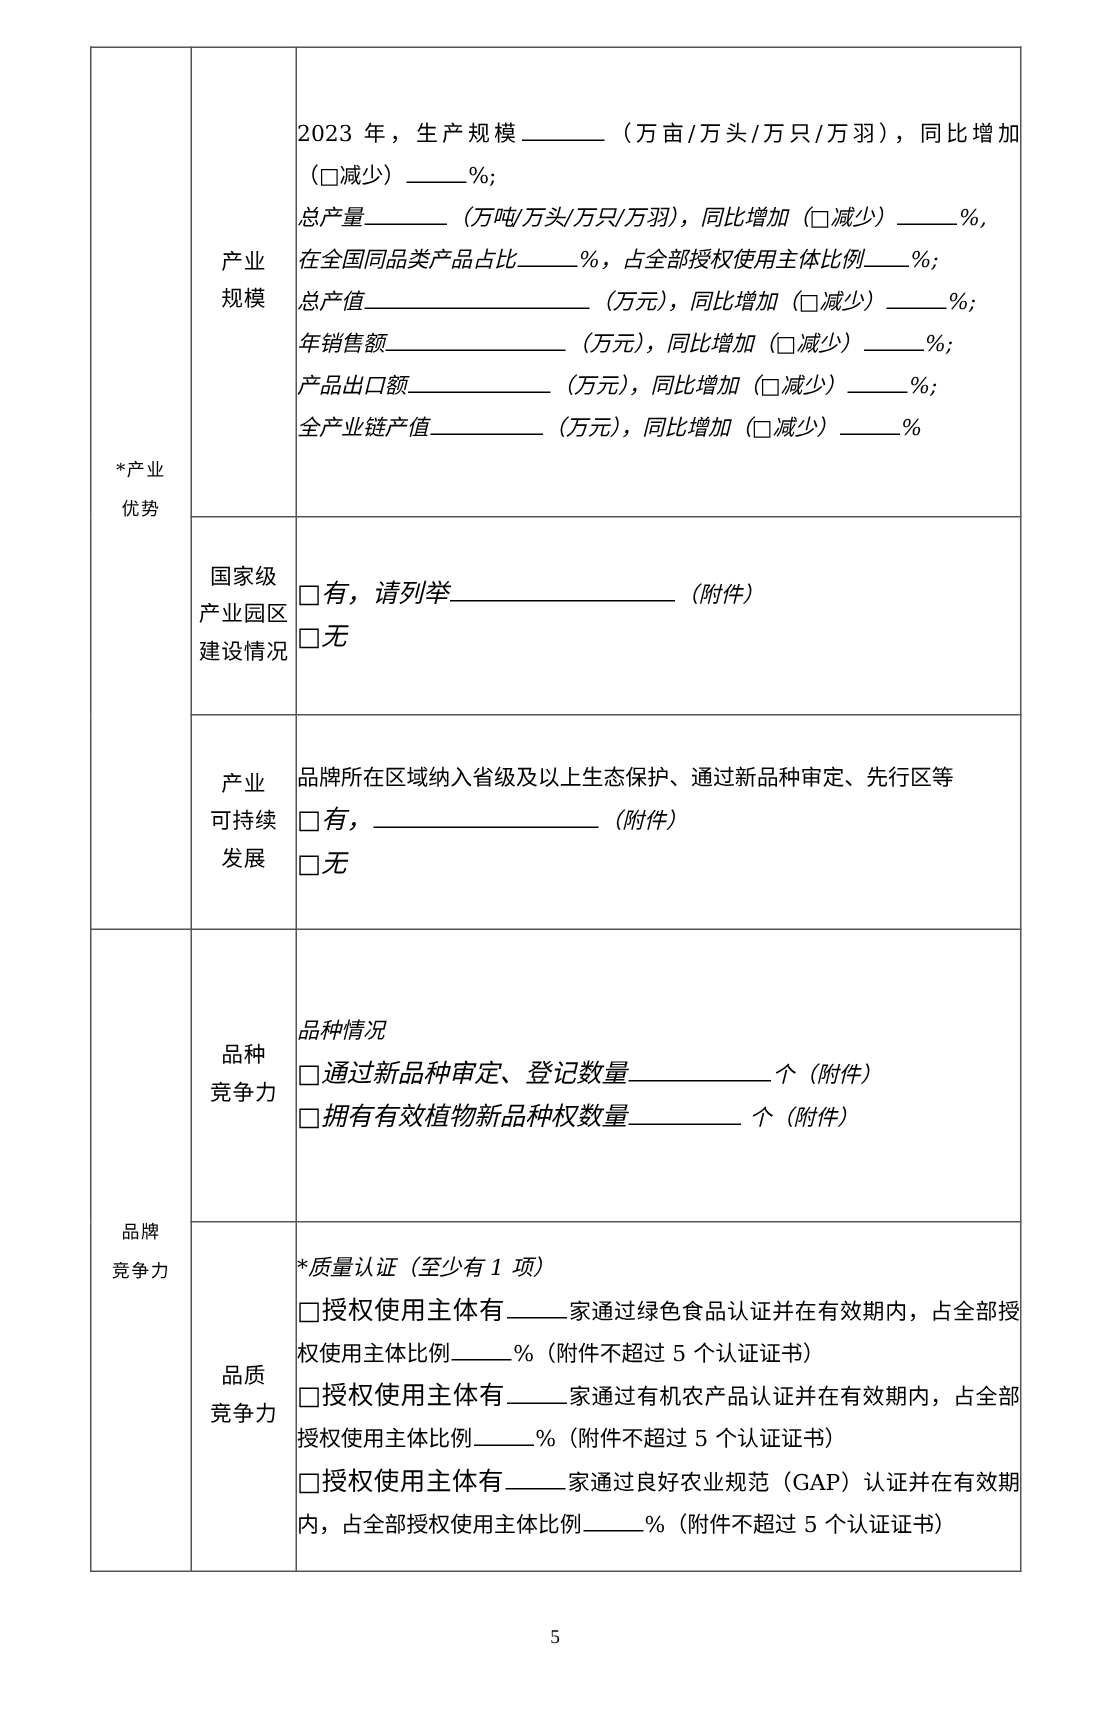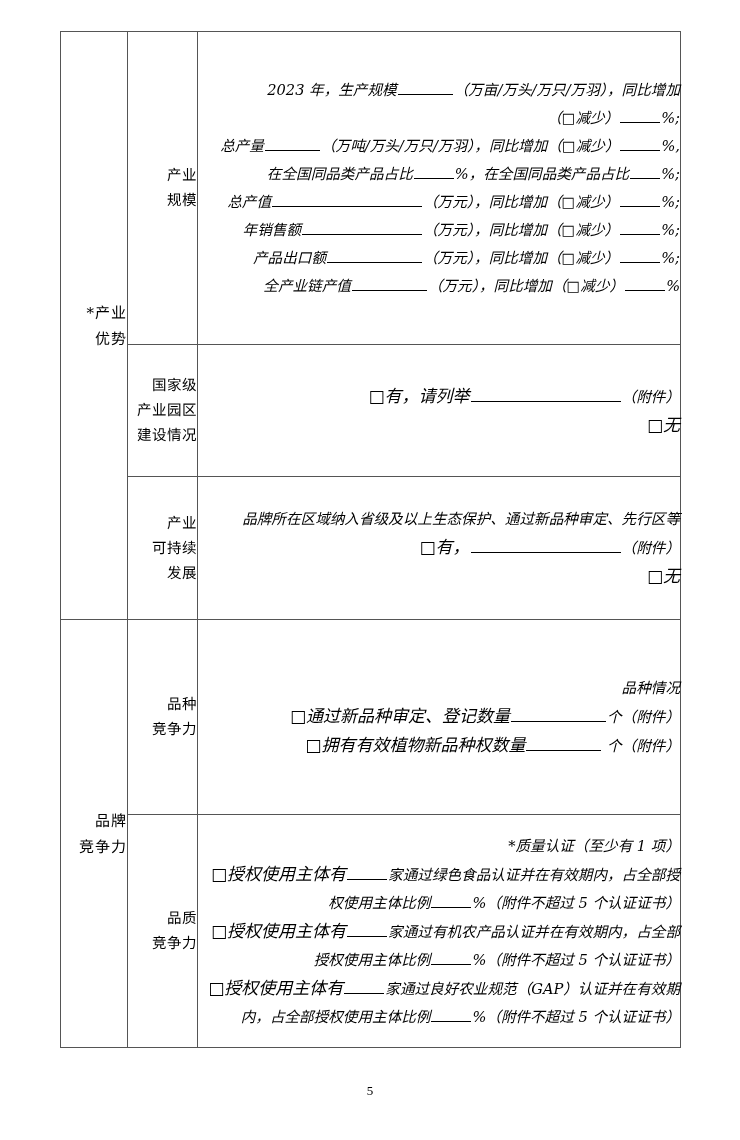--- a/index.html
+++ b/index.html
@@ -31,31 +31,30 @@
     top: 31px;
     width: 620px;
     border-collapse: collapse;
     table-layout: fixed;
   }
 
   table.form-table td {
     border: 1px solid #555555;
     vertical-align: middle;
     padding: 0;
-    text-align: right;
   }
 
   col.c-group  { width: 67px; }
   col.c-sub    { width: 70px; }
   col.c-body   { width: 483px; }
 
   
   .group-label {
     text-align: center;
-    font-size: 15px;
+    font-size: 12px;
     line-height: 26px;
     letter-spacing: 1px;
     padding: 4px 2px;
   }
   .group-label .ln { display: block; white-space: nowrap; }
 
   
   .sub-label {
     text-align: center;
     font-size: 14.5px;
@@ -75,21 +74,20 @@
     text-justify: inter-ideograph;
   }
   .body-cell .line {
     display: block;
     white-space: nowrap;
     font-style: italic;
   }
   .body-cell .wrapline {
     display: block;
     white-space: normal;
-    font-style: italic;
   }
 
   
   .blank {
     display: inline-block;
     border-bottom: 1px solid #000000;
     vertical-align: baseline;
     height: 1em;
     margin: 0 1px;
   }
@@ -138,21 +136,21 @@
           <span class="ln">*产业</span>
           <span class="ln">优势</span>
         </td>
         <td class="sub-label">
           <span class="ln">产业</span>
           <span class="ln">规模</span>
         </td>
         <td class="body-cell">
           <span class="wrapline"><span>2023 年，生产规模</span><span class="blank b-md"></span><span>（万亩/万头/万只/万羽），同比增加</span><span>（□减少）</span><span class="blank b-sm"></span><span>%;</span></span>
           <span class="line"><span>总产量</span><span class="blank b-md"></span><span>（万吨/万头/万只/万羽），同比增加（□减少）</span><span class="blank b-sm"></span><span>%,</span></span>
-          <span class="line"><span>在全国同品类产品占比</span><span class="blank b-sm"></span><span>%，在全国同品类产品占比</span><span class="blank b-xs"></span><span>%;</span></span>
+          <span class="line"><span>在全国同品类产品占比</span><span class="blank b-sm"></span><span>%，占全部授权使用主体比例</span><span class="blank b-xs"></span><span>%;</span></span>
           <span class="line"><span>总产值</span><span class="blank b-huge"></span><span>（万元），同比增加（□减少）</span><span class="blank b-sm"></span><span>%;</span></span>
           <span class="line"><span>年销售额</span><span class="blank b-xxl"></span><span>（万元），同比增加（□减少）</span><span class="blank b-sm"></span><span>%;</span></span>
           <span class="line"><span>产品出口额</span><span class="blank b-xl"></span><span>（万元），同比增加（□减少）</span><span class="blank b-sm"></span><span>%;</span></span>
           <span class="line"><span>全产业链产值</span><span class="blank b-lg"></span><span>（万元），同比增加（□减少）</span><span class="blank b-sm"></span><span>%</span></span>
         </td>
       </tr>
 
       <tr class="r-park">
         <td class="sub-label">
           <span class="ln">国家级</span>

